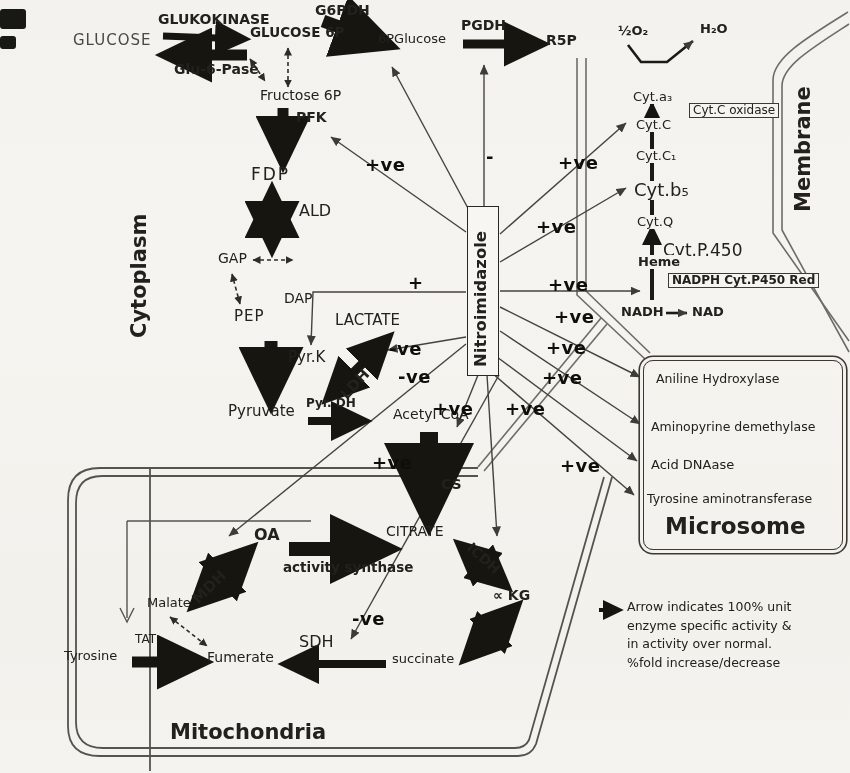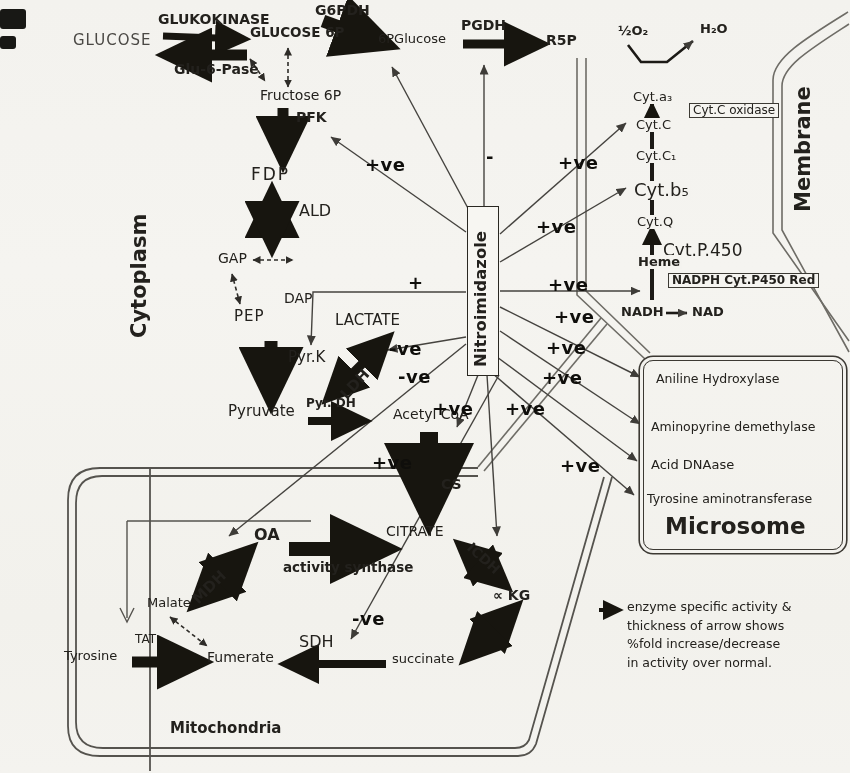--- a/index.html
+++ b/index.html
@@ -166,37 +166,37 @@
   <div class="lbl" style="left:299px;top:634px;font-size:16px;">SDH</div>
   <div class="lbl" style="left:207px;top:650px;font-size:14px;">Fumerate</div>
   <div class="lbl" style="left:147px;top:596px;font-size:13px;">Malate</div>
   <div class="lbl b vert" style="left:190px;top:596px;font-size:15px;transform:rotate(-44deg);">MDH</div>
   <div class="lbl b" style="left:254px;top:527px;font-size:16px;">OA</div>
   <div class="lbl" style="left:135px;top:633px;font-size:12px;">TAT</div>
   <div class="lbl" style="left:64px;top:649px;font-size:13px;">Tyrosine</div>
 
   <div class="lbl b vert" style="left:128px;top:338px;font-size:21px;">Cytoplasm</div>
   <div class="lbl b vert" style="left:792px;top:212px;font-size:21px;">Membrane</div>
-  <div class="lbl b" style="left:170px;top:721px;font-size:15px;">Mitochondria</div>
+  <div class="lbl b" style="left:170px;top:721px;font-size:21px;">Mitochondria</div>
 
   <div id="nitro-box"></div>
   <div class="lbl b vert" style="left:472px;top:367px;font-size:16.5px;z-index:3;">Nitroimidazole</div>
 
   <div id="microsome-box"></div>
   <div class="lbl" style="left:656px;top:372px;font-size:12.5px;z-index:3;">Aniline Hydroxylase</div>
   <div class="lbl" style="left:651px;top:420px;font-size:12.5px;z-index:3;">Aminopyrine demethylase</div>
   <div class="lbl" style="left:651px;top:458px;font-size:13px;z-index:3;">Acid DNAase</div>
   <div class="lbl" style="left:647px;top:492px;font-size:12.5px;z-index:3;">Tyrosine aminotransferase</div>
   <div class="lbl b" style="left:665px;top:514px;font-size:23px;z-index:3;">Microsome</div>
 
   <div style="position:absolute;left:627px;top:598px;z-index:2;font-size:12.5px;line-height:18.5px;color:#23211d;">
+    <div>Arrow indicates 100% unit</div>
     <div>enzyme specific activity &amp;</div>
-    <div>thickness of arrow shows</div>
+    <div>in activity over normal.</div>
     <div>%fold increase/decrease</div>
-    <div>in activity over normal.</div>
   </div>
 
   <div id="annot-layer">
       <div class="annot" style="left: 365px; top: 154px;">+ve</div>
       <div class="annot" style="left: 486px; top: 146px;">-</div>
       <div class="annot" style="left: 558px; top: 152px;">+ve</div>
       <div class="annot" style="left: 536px; top: 216px;">+ve</div>
       <div class="annot" style="left: 548px; top: 274px;">+ve</div>
       <div class="annot" style="left: 554px; top: 306px;">+ve</div>
       <div class="annot" style="left: 546px; top: 337px;">+ve</div>

